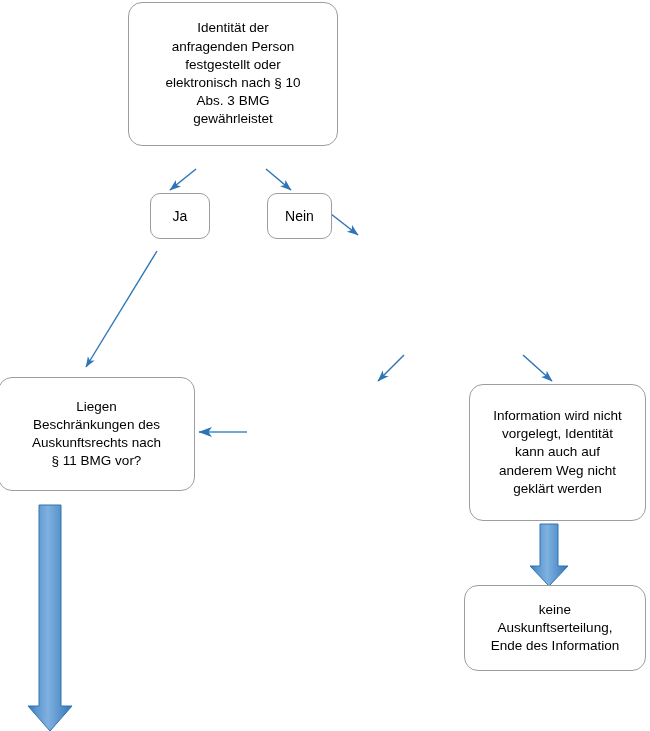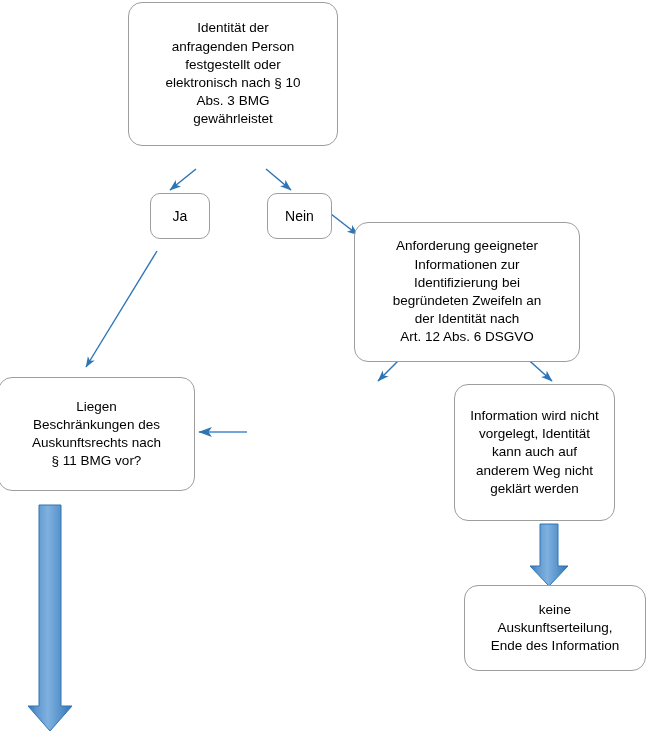--- a/index.html
+++ b/index.html
@@ -104,34 +104,28 @@
 anfragenden Person
 festgestellt oder
 elektronisch nach § 10
 Abs. 3 BMG
 gewährleistet</div>
 
   <div class="node small" style="left:150px; top:193px; width:60px; height:46px;">Ja</div>
 
   <div class="node small" style="left:267px; top:193px; width:65px; height:46px;">Nein</div>
 
-  <div class="node" style="left:354px; top:222px; width:226px; height:140px;">Anforderung geeigneter
-Informationen zur
-Identifizierung bei
-begründeten Zweifeln an
-der Identität nach
-Art. 12 Abs.  6 DSGVO</div>
 
   <div class="node" style="left:-2px; top:377px; width:197px; height:114px;">Liegen
 Beschränkungen des
 Auskunftsrechts nach
 § 11 BMG vor?</div>
 
 
-  <div class="node" style="left:454px; top:384px; width:161px; height:137px;">Information wird nicht
+  <div class="node" style="left:469px; top:384px; width:177px; height:137px;">Information wird nicht
 vorgelegt, Identität
 kann auch auf
 anderem Weg nicht
 geklärt werden</div>
 
   <div class="node" style="left:464px; top:585px; width:182px; height:86px;">keine
 Auskunftserteilung,
 Ende des Information</div>
 
 </div>

